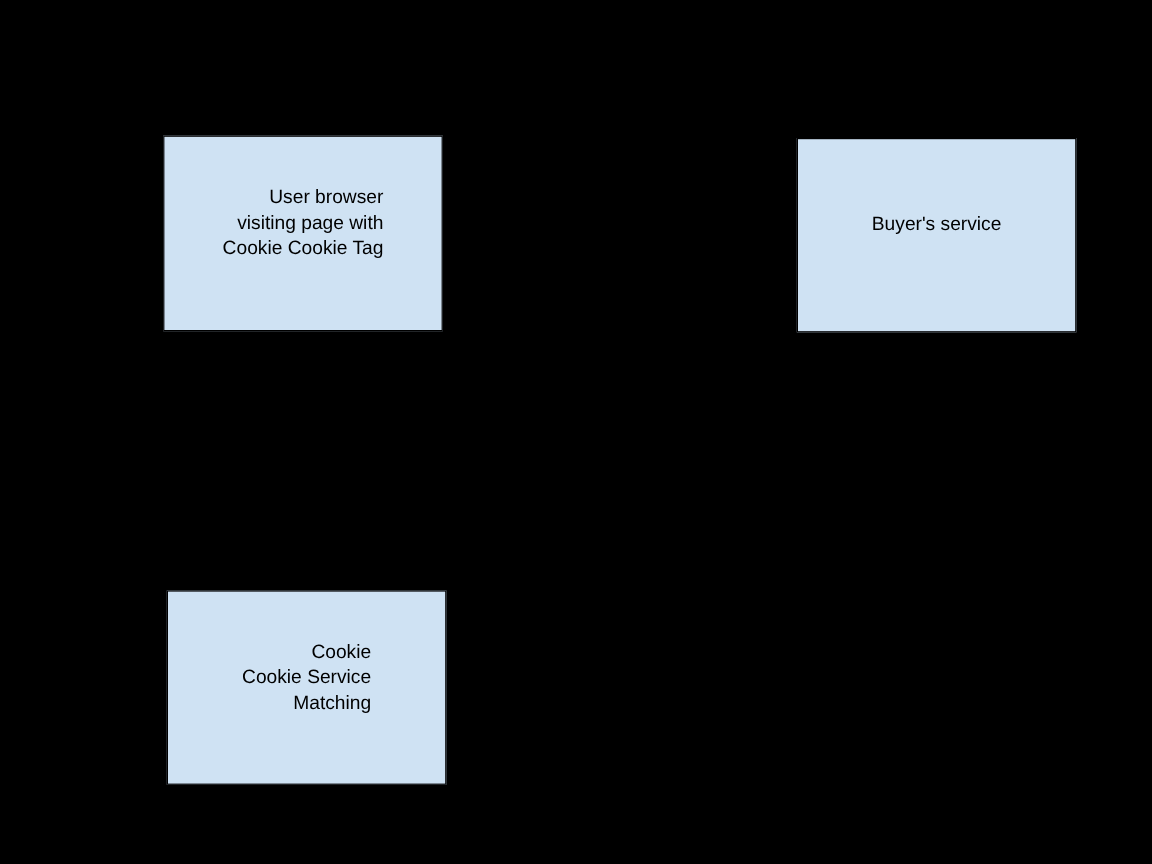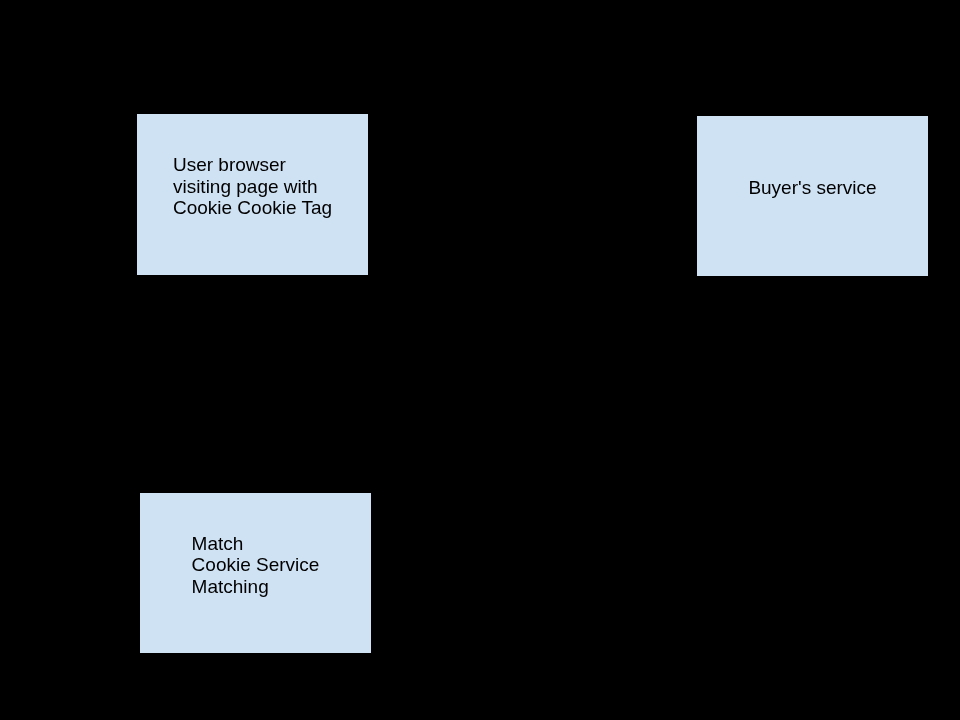--- a/index.html
+++ b/index.html
@@ -17,22 +17,22 @@
     width: 960px;
     height: 720px;
   }
   .node {
     position: absolute;
     box-sizing: border-box;
     border: 1px solid #000;
     display: flex;
     align-items: center;
     justify-content: center;
-    text-align: left;
-    font-size: 19px;
+    text-align: right;
+    font-size: 16px;
     line-height: 21.5px;
   }
   .node-label {
     
     transform: translateY(-8px);
     white-space: nowrap;
   }
 </style>
 </head>
 <body style="background: rgb(0, 0, 0);">
@@ -40,27 +40,27 @@
 <div class="stage">
 
   <div class="node" style="left: 136px; top: 113px; width: 233px; height: 163px; background: rgb(207, 226, 243); border-color: rgb(0, 0, 0); color: rgb(0, 0, 0);">
     <div class="node-label">
       <div>User browser</div>
       <div>visiting page with</div>
       <div>Cookie Cookie Tag</div>
     </div>
   </div>
 
-  <div class="node" style="left: 696px; top: 115px; width: 233px; height: 162px; background: rgb(207, 226, 243); border-color: rgb(0, 0, 0); color: rgb(0, 0, 0);">
+  <div class="node" style="left: 664px; top: 115px; width: 233px; height: 162px; background: rgb(207, 226, 243); border-color: rgb(0, 0, 0); color: rgb(0, 0, 0);">
     <div class="node-label">
       <div>Buyer's service</div>
     </div>
   </div>
 
   <div class="node" style="left: 139px; top: 492px; width: 233px; height: 162px; background: rgb(207, 226, 243); border-color: rgb(0, 0, 0); color: rgb(0, 0, 0);">
     <div class="node-label">
-      <div>Match</div>
+      <div>Cookie</div>
       <div>Cookie Service</div>
       <div>Matching</div>
     </div>
   </div>
 
 </div>
 
 </body></html>

